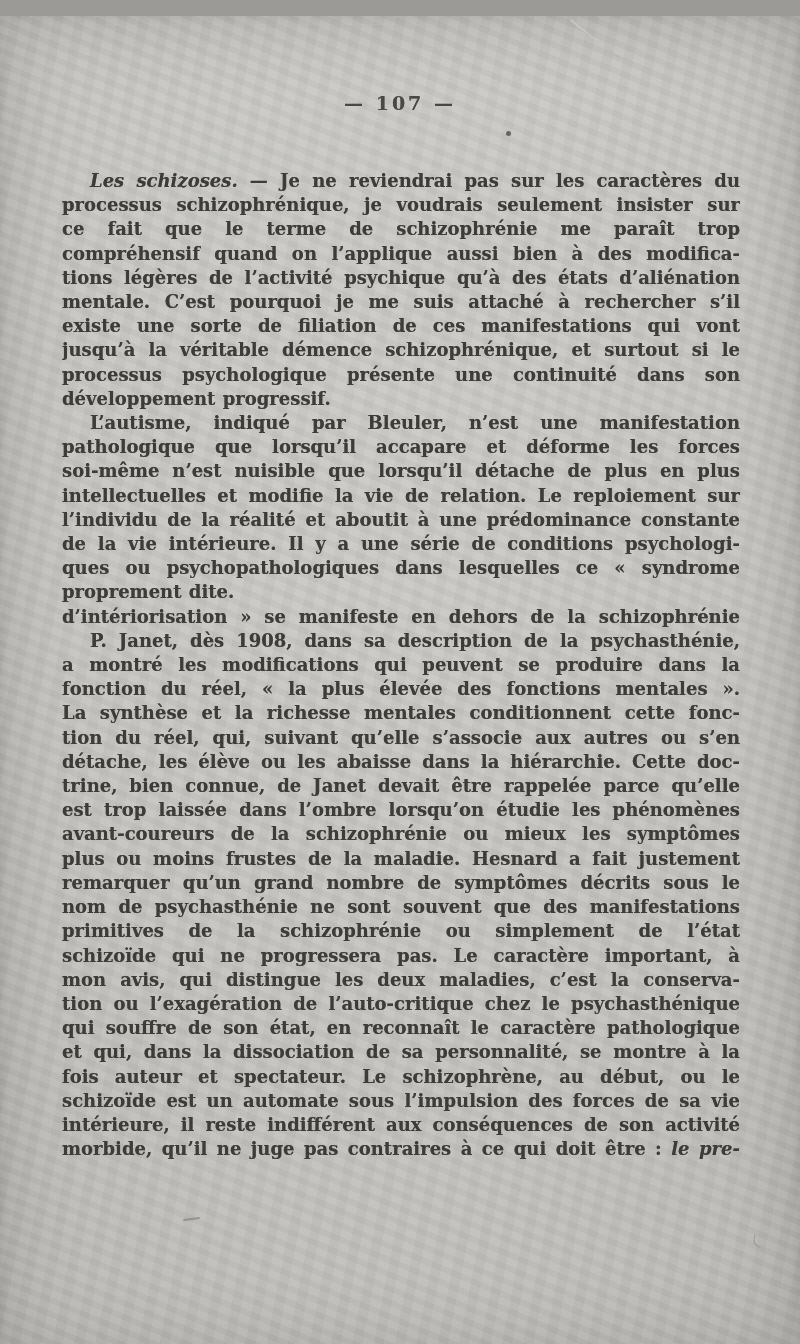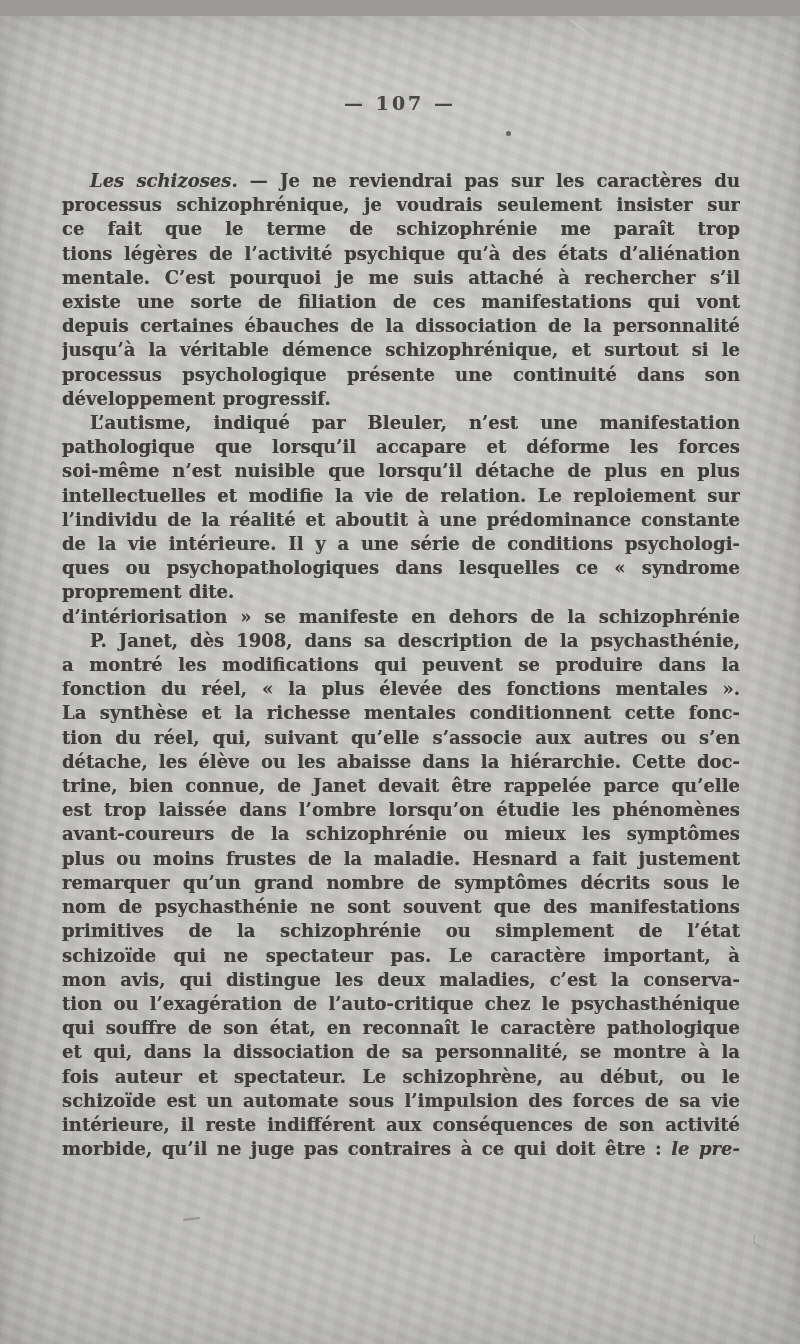--- a/index.html
+++ b/index.html
@@ -111,24 +111,24 @@
 
 <div class="page">
   <div class="paper-crease"></div>
   <div class="running-head">— 107 —</div>
   <div class="speck-dot"></div>
   <div class="text-block">
       <div class="par">
         <div class="line first"><span class="it">Les schizoses.</span><span> — Je ne reviendrai pas sur les caractères du</span></div>
         <div class="line"><span>processus schizophrénique, je voudrais seulement insister sur</span></div>
         <div class="line"><span>ce fait que le terme de schizophrénie me paraît trop</span></div>
+        <div class="line"><span>compréhensif quand on l’applique aussi bien à des modifica-</span></div>
         <div class="line"><span>tions légères de l’activité psychique qu’à des états d’aliénation</span></div>
         <div class="line"><span>mentale. C’est pourquoi je me suis attaché à rechercher s’il</span></div>
         <div class="line"><span>existe une sorte de filiation de ces manifestations qui vont</span></div>
-        <div class="line"><span>depuis certaines ébauches de la dissociation de la personnalité</span></div>
         <div class="line"><span>jusqu’à la véritable démence schizophrénique, et surtout si le</span></div>
         <div class="line"><span>processus psychologique présente une continuité dans son</span></div>
         <div class="line flush"><span>développement progressif.</span></div>
       </div>
       <div class="par">
         <div class="line first"><span>L’autisme, indiqué par Bleuler, n’est une manifestation</span></div>
         <div class="line"><span>pathologique que lorsqu’il accapare et déforme les forces</span></div>
         <div class="line"><span>soi-même n’est nuisible que lorsqu’il détache de plus en plus</span></div>
         <div class="line"><span>intellectuelles et modifie la vie de relation. Le reploiement sur</span></div>
         <div class="line"><span>l’individu de la réalité et aboutit à une prédominance constante</span></div>
@@ -144,21 +144,21 @@
         <div class="line"><span>La synthèse et la richesse mentales conditionnent cette fonc-</span></div>
         <div class="line"><span>tion du réel, qui, suivant qu’elle s’associe aux autres ou s’en</span></div>
         <div class="line"><span>détache, les élève ou les abaisse dans la hiérarchie. Cette doc-</span></div>
         <div class="line"><span>trine, bien connue, de Janet devait être rappelée parce qu’elle</span></div>
         <div class="line"><span>est trop laissée dans l’ombre lorsqu’on étudie les phénomènes</span></div>
         <div class="line"><span>avant-coureurs de la schizophrénie ou mieux les symptômes</span></div>
         <div class="line"><span>plus ou moins frustes de la maladie. Hesnard a fait justement</span></div>
         <div class="line"><span>remarquer qu’un grand nombre de symptômes décrits sous le</span></div>
         <div class="line"><span>nom de psychasthénie ne sont souvent que des manifestations</span></div>
         <div class="line"><span>primitives de la schizophrénie ou simplement de l’état</span></div>
-        <div class="line"><span>schizoïde qui ne spectateur pas. Le caractère important, à</span></div>
+        <div class="line"><span>schizoïde qui ne progressera pas. Le caractère important, à</span></div>
         <div class="line"><span>mon avis, qui distingue les deux maladies, c’est la conserva-</span></div>
         <div class="line"><span>tion ou l’exagération de l’auto-critique chez le psychasthénique</span></div>
         <div class="line"><span>qui souffre de son état, en reconnaît le caractère pathologique</span></div>
         <div class="line"><span>et qui, dans la dissociation de sa personnalité, se montre à la</span></div>
         <div class="line"><span>fois auteur et spectateur. Le schizophrène, au début, ou le</span></div>
         <div class="line"><span>schizoïde est un automate sous l’impulsion des forces de sa vie</span></div>
         <div class="line"><span>intérieure, il reste indifférent aux conséquences de son activité</span></div>
         <div class="line"><span>morbide, qu’il ne juge pas contraires à ce qui doit être : </span><span class="it">le pre-</span></div>
       </div>
     </div>

